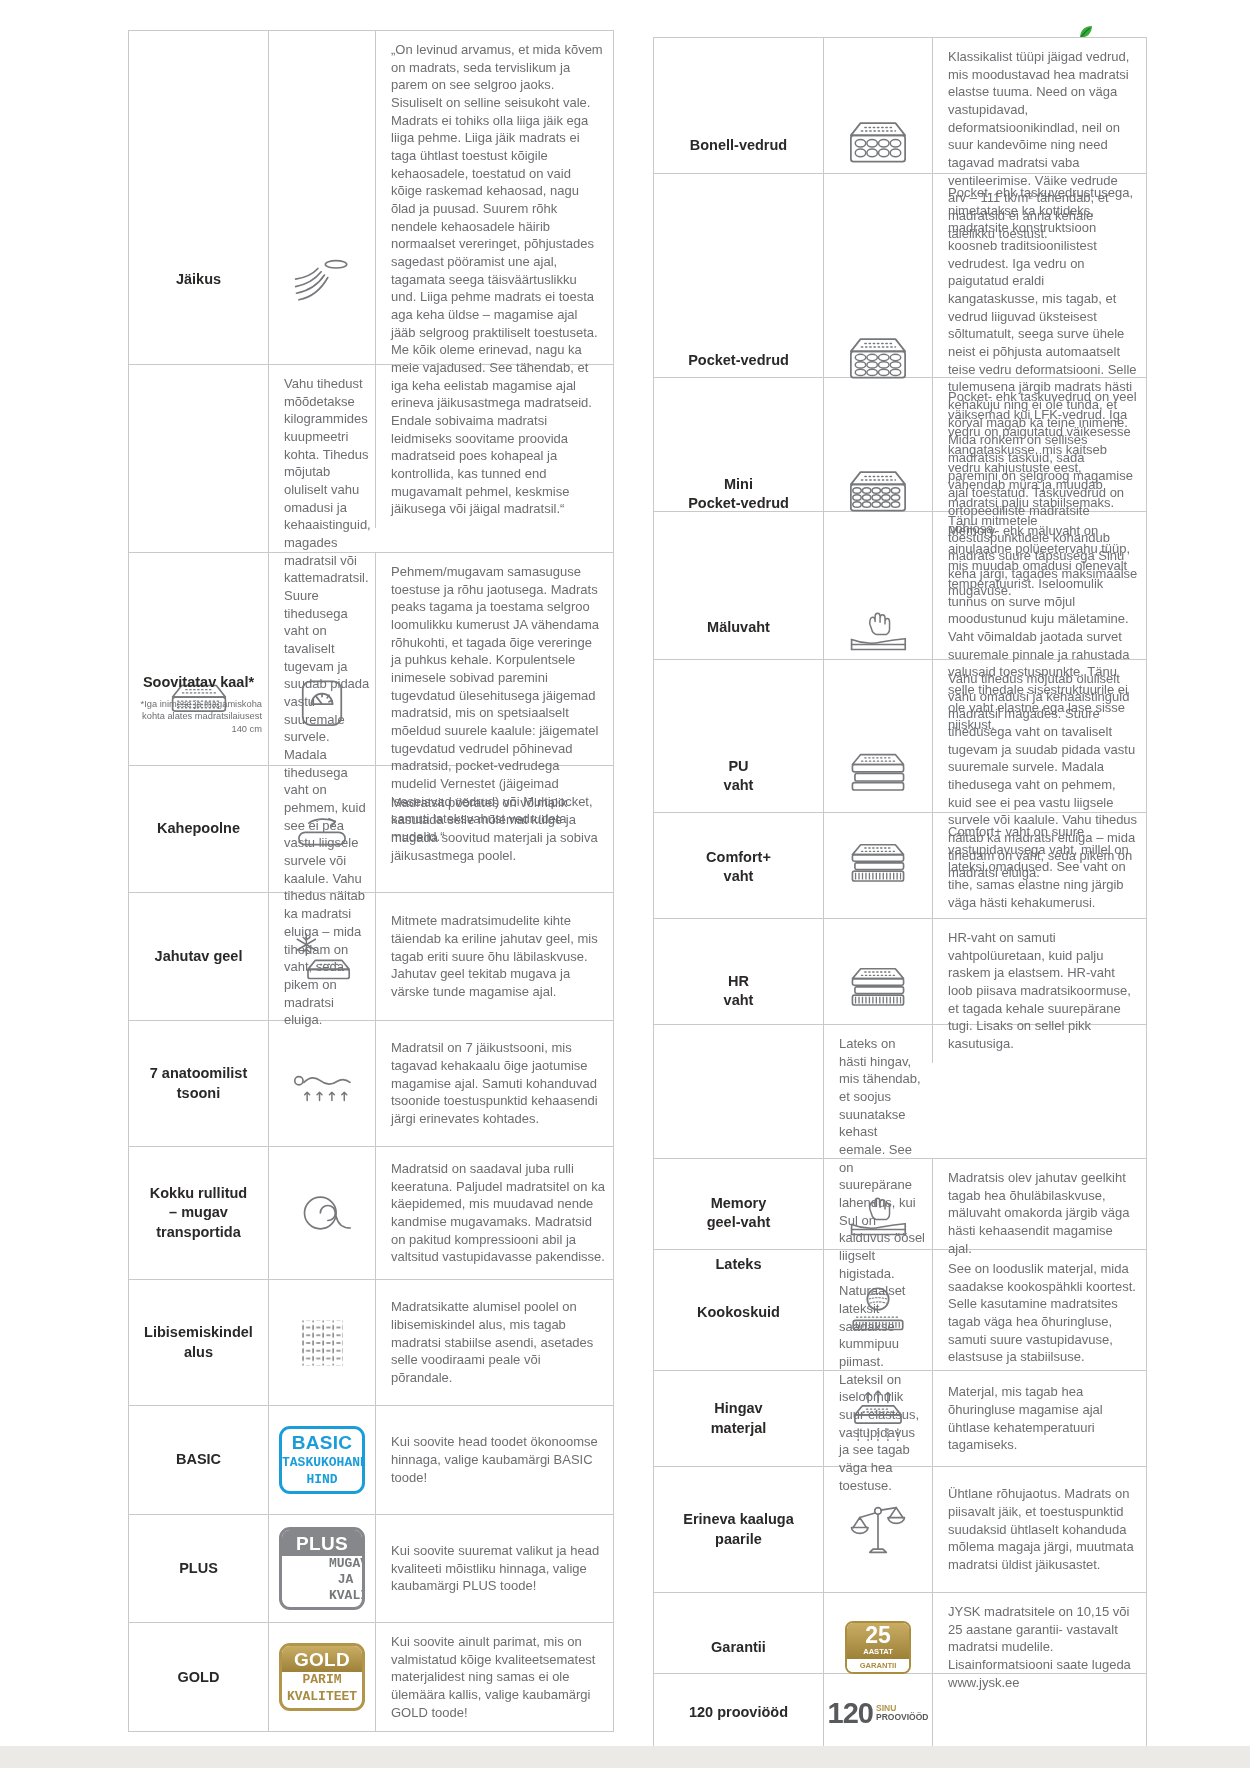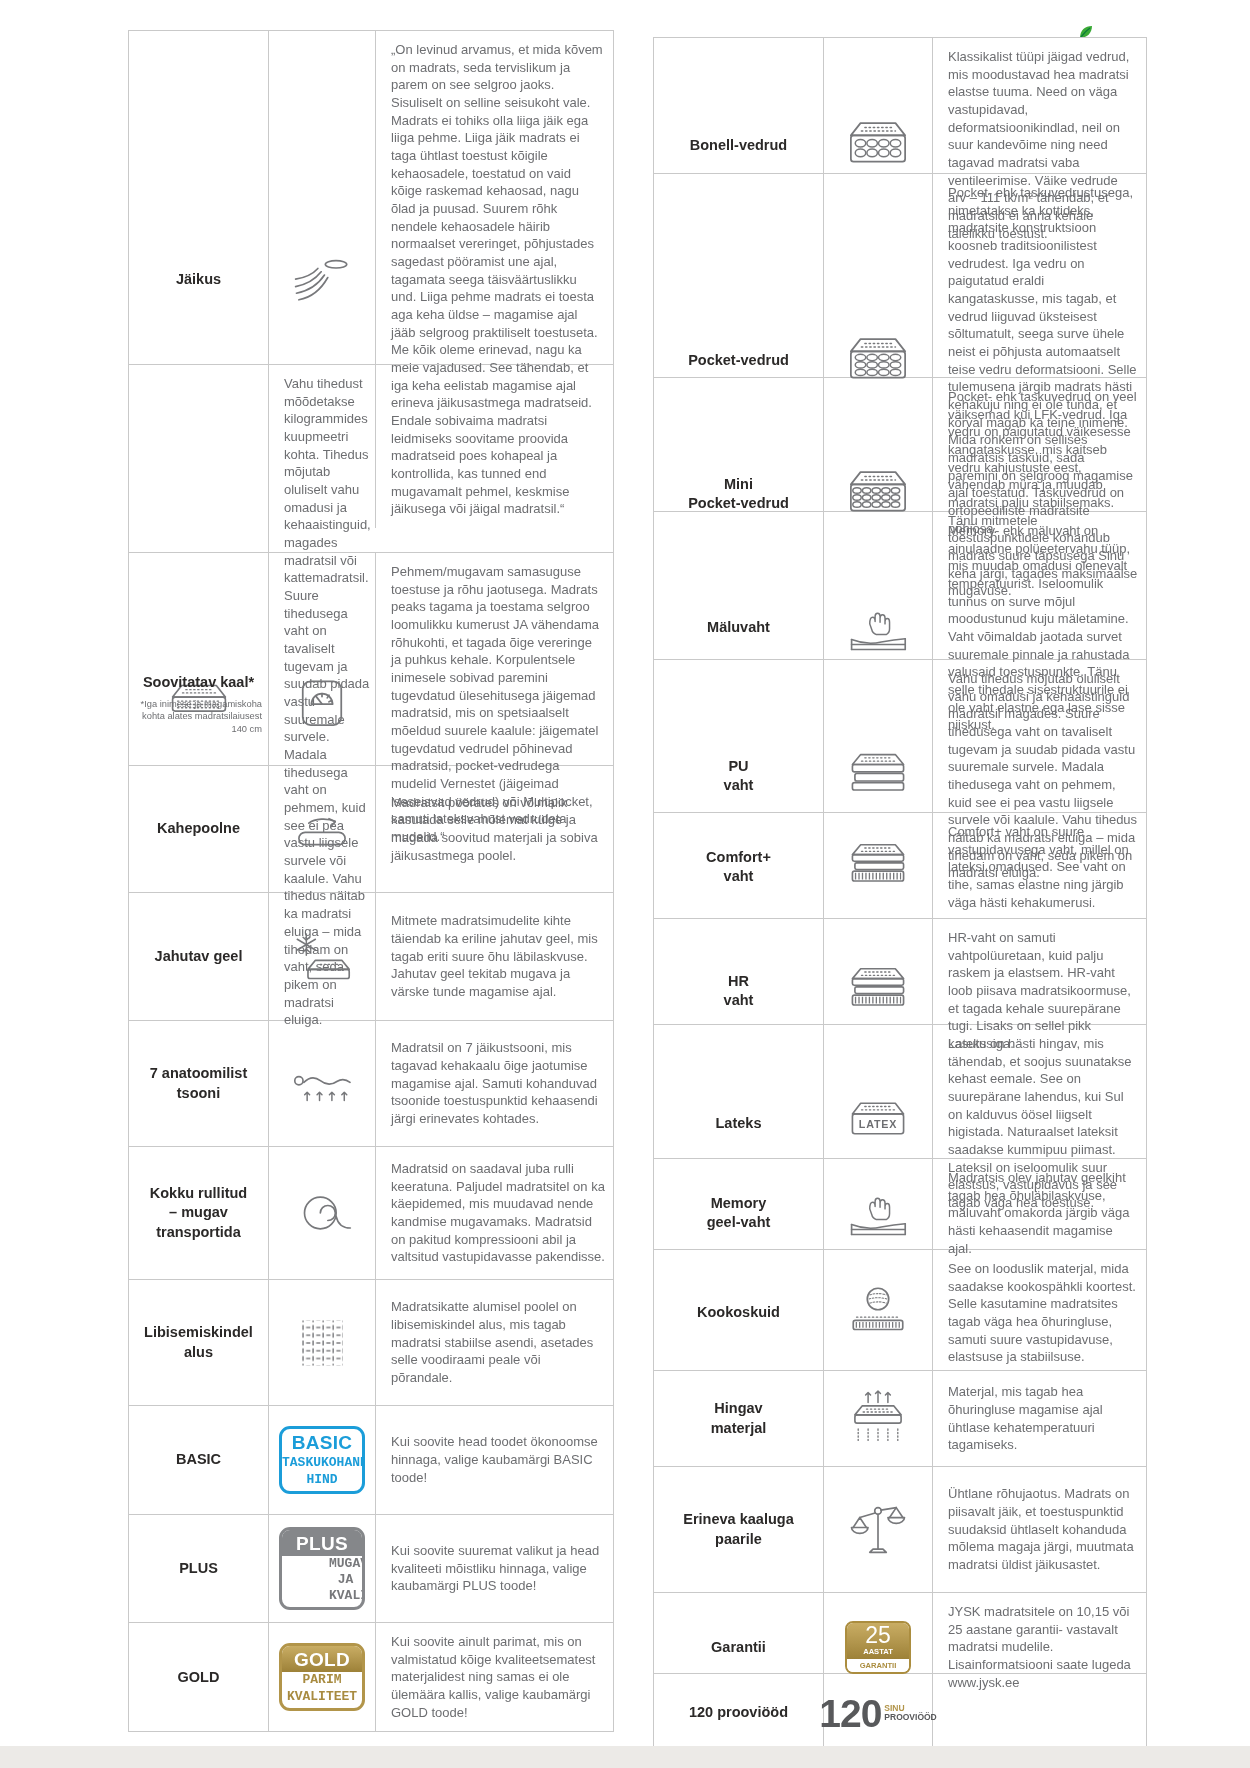--- a/index.html
+++ b/index.html
@@ -30,26 +30,26 @@
   .badge-basic .bt,.badge-basic .bs{color:#1b9dd9;}
   .badge-plus{border:3px solid #85878a;}
   .badge-plus .bt{background:#85878a;color:#fff;}
   .badge-plus .bs{color:#77787b;padding-left:47px;}
   .badge-gold{border:3px solid #b2954a;}
   .badge-gold .bt{background:linear-gradient(#c9ad64,#9d8138);color:#fff;}
   .badge-gold .bs{color:#a88b40;}
   
   .badge-25{width:62px;border:2px solid #ab8d3f;border-radius:8px;overflow:hidden;text-align:center;}
   .b25-top{background:linear-gradient(#c9ad64,#9d8138);padding:1px 0 2px;}
-  .b25-big{color:#fff;font-size:23px;font-weight:normal;line-height:1;}
+  .b25-big{color:#fff;font-size:23px;font-weight:bold;line-height:1;}
   .b25-mid{color:#fff;font-size:7.6px;font-weight:bold;line-height:1.3;}
   .b25-bot{color:#ab8d3f;font-size:7.6px;font-weight:bold;padding:2px 0;background:#fff;}
   
   .logo-120{display:flex;align-items:center;gap:3px;}
-  .l120-big{font-size:39px;font-weight:bold;color:#58595b;letter-spacing:-1px;line-height:1;}
+  .l120-big{font-size:29px;font-weight:bold;color:#58595b;letter-spacing:-1px;line-height:1;}
   .l120-col{display:flex;flex-direction:column;line-height:1.1;text-align:left;}
   .l120-sinu{color:#b2954a;font-size:8.5px;font-weight:bold;}
   .l120-proovi{color:#58595b;font-size:8.5px;font-weight:bold;}
   .corner-icon{position:absolute;left:1078px;top:24px;width:16px;height:16px;}
   .bottom-strip{position:absolute;left:0;top:1746px;width:1250px;height:22px;background:#eceae7;}
 </style>
 </head>
 <body>
 
 <div id="page">
@@ -447,31 +447,20 @@
           </span>
         </div>
       <div class="cell c3">
           <p class="body">HR-vaht on samuti vahtpolüuretaan, kuid palju raskem ja elastsem. HR-vaht loob piisava madratsikoormuse, et tagada kehale suurepärane tugi. Lisaks on sellel pikk kasutusiga.</p>
         </div>
     </div>
     <div class="row" style="height:133px">
       <div class="cell c1">
           <div class="term">Lateks</div>
         </div>
-      <div class="cell c2">
-          <span class="icon">
-            <svg width="66" height="56" viewBox="0 0 80 64" fill="none" stroke="#77787b" stroke-width="2" stroke-linecap="round" stroke-linejoin="round">
-              <path d="M19 8 L61 8 L71 21 L9 21 Z"></path>
-              <path d="M24 12 H57" stroke-dasharray="1.6 3.2" stroke-width="1.6"></path>
-              <path d="M20 16 H61" stroke-dasharray="1.6 3.2" stroke-width="1.6"></path>
-              <rect x="9" y="21" width="62" height="24" rx="3"></rect>
-              <text x="40" y="38" text-anchor="middle" font-size="13" font-weight="bold" fill="#6d6e71" stroke="none" font-family="Liberation Sans, sans-serif" letter-spacing="1">LATEX</text>
-            </svg>
-          </span>
-        </div>
       <div class="cell c3">
           <p class="body">Lateks on hästi hingav, mis tähendab, et soojus suunatakse kehast eemale. See on suurepärane lahendus, kui Sul on kalduvus öösel liigselt higistada. Naturaalset lateksit saadakse kummipuu piimast. Lateksil on iseloomulik suur elastsus, vastupidavus ja see tagab väga hea toestuse.</p>
         </div>
     </div>
     <div class="row" style="height:90px">
       <div class="cell c1">
           <div class="term">Memory
 geel-vaht</div>
         </div>
       <div class="cell c2">

